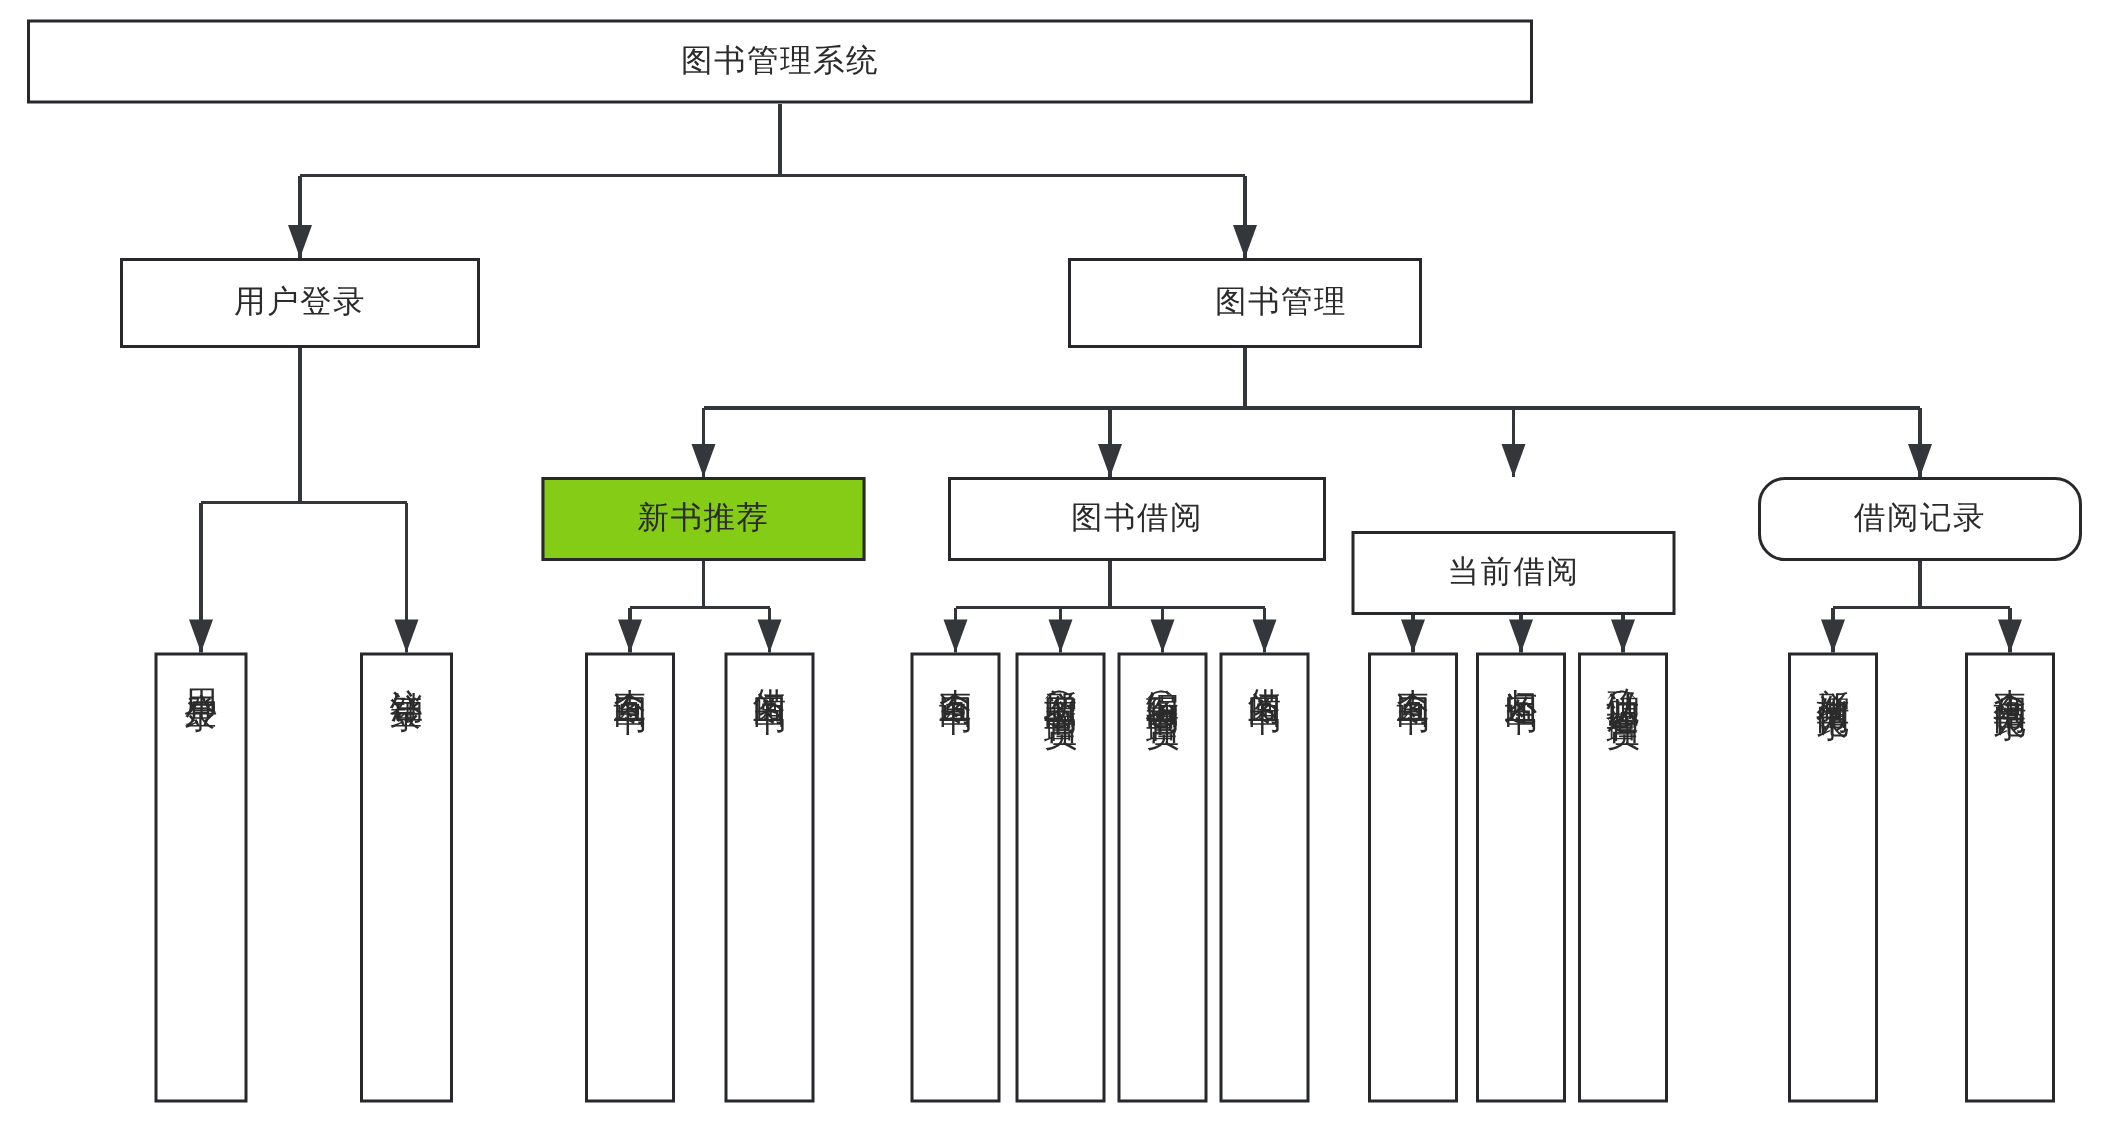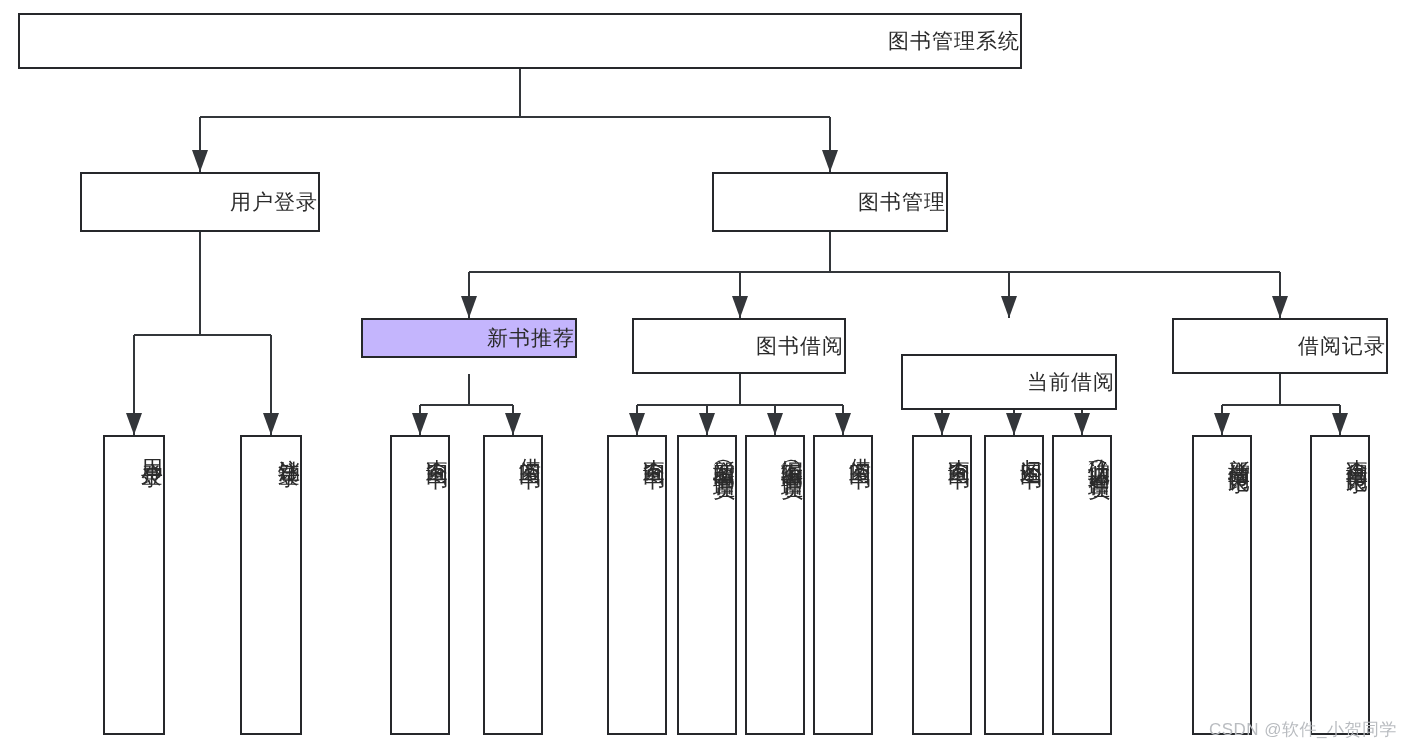--- a/index.html
+++ b/index.html
@@ -29,21 +29,21 @@
     height: 747px;
     display: block;
   }
   .node-box {
     position: absolute;
     box-sizing: border-box;
     background: #ffffff;
     border: 2px solid #26282b;
     display: flex;
     align-items: center;
-    justify-content: flex-end;
+    justify-content: center;
     text-align: center;
   }
   .node-label {
     color: #2b2b2b;
     font-size: 21px;
     line-height: 1.15;
     letter-spacing: 1px;
     white-space: nowrap;
     user-select: none;
   }
@@ -133,30 +133,30 @@
   <div id="node-layer">
       <div class="node-box" style="left: 18px; top: 13px; width: 1004px; height: 56px; border-color: rgb(38, 40, 43); background: rgb(255, 255, 255);">
         <span class="node-label" style="color: rgb(43, 43, 43);">图书管理系统</span>
       </div>
       <div class="node-box" style="left: 80px; top: 172px; width: 240px; height: 60px; border-color: rgb(38, 40, 43); background: rgb(255, 255, 255);">
         <span class="node-label" style="color: rgb(43, 43, 43);">用户登录</span>
       </div>
       <div class="node-box" style="left: 712px; top: 172px; width: 236px; height: 60px; border-color: rgb(38, 40, 43); background: rgb(255, 255, 255); padding-left: 48px;">
         <span class="node-label" style="color: rgb(43, 43, 43);">图书管理</span>
       </div>
-      <div class="node-box" style="left: 361px; top: 318px; width: 216px; height: 40px; border-color: rgb(38, 40, 43); background: #c4b5fd;">
+      <div class="node-box" style="left: 361px; top: 318px; width: 216px; height: 56px; border-color: rgb(38, 40, 43); background: #84cc16;">
         <span class="node-label" style="color: rgb(43, 43, 43);">新书推荐</span>
       </div>
-      <div class="node-box" style="left: 632px; top: 318px; width: 214px; height: 56px; border-color: rgb(38, 40, 43); background: rgb(255, 255, 255);">
+      <div class="node-box" style="left: 632px; top: 318px; width: 252px; height: 56px; border-color: rgb(38, 40, 43); background: rgb(255, 255, 255);">
         <span class="node-label" style="color: rgb(43, 43, 43);">图书借阅</span>
       </div>
       <div class="node-box" style="left: 901px; top: 318px; width: 216px; height: 56px; border-color: rgb(38, 40, 43); background: rgb(255, 255, 255); margin-top: 36px;">
         <span class="node-label" style="color: rgb(43, 43, 43);">当前借阅</span>
       </div>
-      <div class="node-box" style="left: 1172px; top: 318px; width: 216px; height: 56px; border-color: rgb(38, 40, 43); background: rgb(255, 255, 255);">
+      <div class="node-box" style="left: 1172px; top: 318px; width: 216px; height: 56px; border-color: rgb(38, 40, 43); background: rgb(255, 255, 255); border-radius: 18px;">
         <span class="node-label" style="color: rgb(43, 43, 43);">借阅记录</span>
       </div>
       <div class="node-box vertical" style="left: 103px; top: 435px; width: 62px; height: 300px; border-color: rgb(38, 40, 43); background: rgb(255, 255, 255);">
         <span class="node-label" style="color: rgb(43, 43, 43);">用户登录</span>
       </div>
       <div class="node-box vertical" style="left: 240px; top: 435px; width: 62px; height: 300px; border-color: rgb(38, 40, 43); background: rgb(255, 255, 255);">
         <span class="node-label" style="color: rgb(43, 43, 43);">注销登录</span>
       </div>
       <div class="node-box vertical" style="left: 390px; top: 435px; width: 60px; height: 300px; border-color: rgb(38, 40, 43); background: rgb(255, 255, 255);">
         <span class="node-label" style="color: rgb(43, 43, 43);">查询图书</span>
@@ -185,14 +185,13 @@
       <div class="node-box vertical" style="left: 1052px; top: 435px; width: 60px; height: 300px; border-color: rgb(38, 40, 43); background: rgb(255, 255, 255);">
         <span class="node-label" style="color: rgb(43, 43, 43);">确认归还（管理员）</span>
       </div>
       <div class="node-box vertical" style="left: 1192px; top: 435px; width: 60px; height: 300px; border-color: rgb(38, 40, 43); background: rgb(255, 255, 255);">
         <span class="node-label" style="color: rgb(43, 43, 43);">新增借阅记录</span>
       </div>
       <div class="node-box vertical" style="left: 1310px; top: 435px; width: 60px; height: 300px; border-color: rgb(38, 40, 43); background: rgb(255, 255, 255);">
         <span class="node-label" style="color: rgb(43, 43, 43);">查询借阅记录</span>
       </div>
     </div>
-  <div id="watermark">CSDN @软件_小贺同学</div>
 </div>
 
 </body></html>

